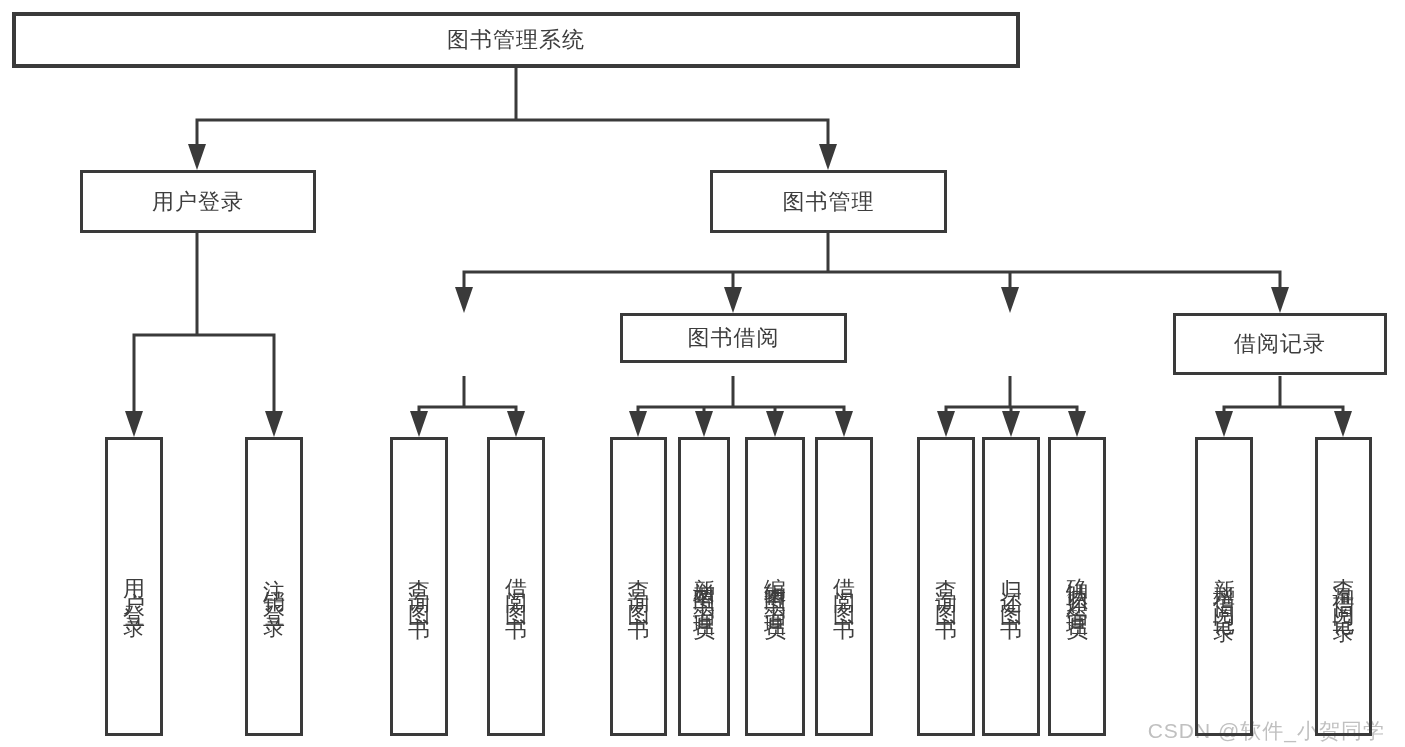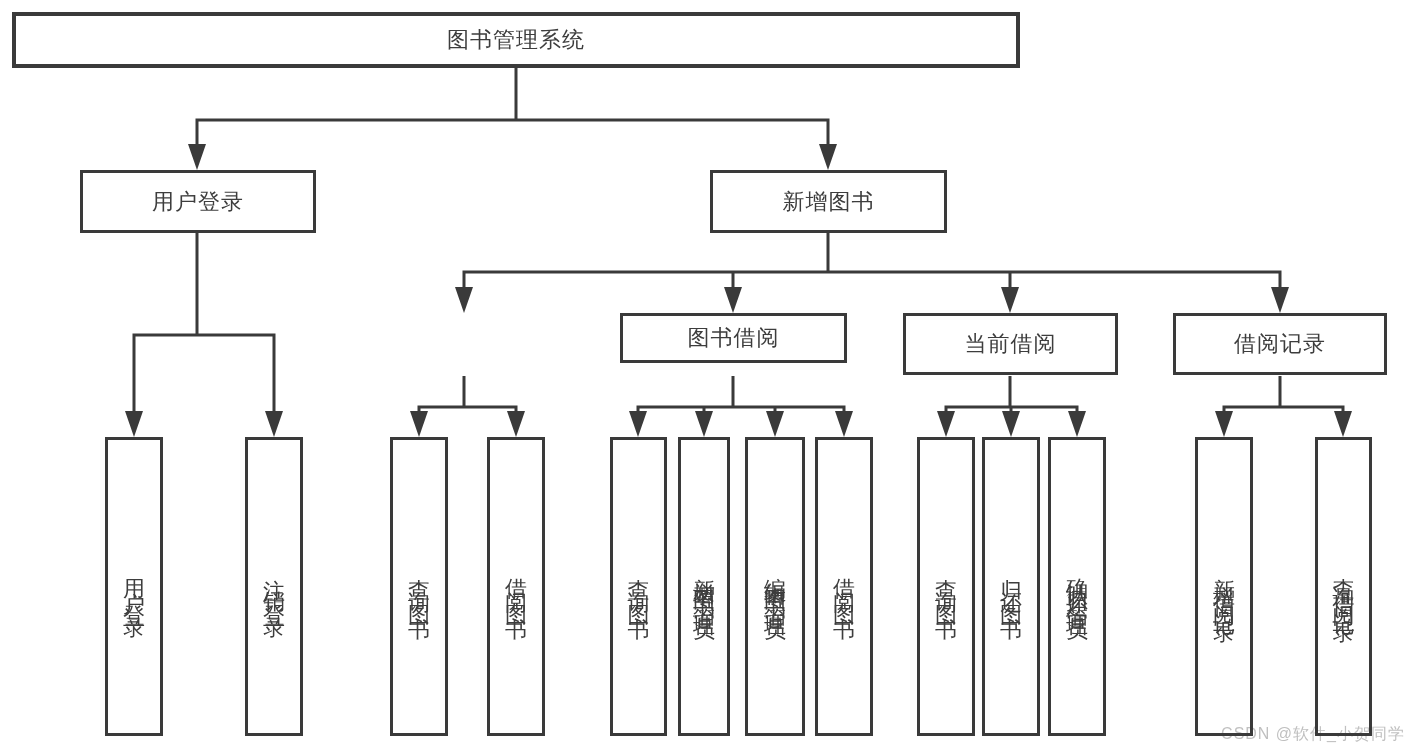--- a/index.html
+++ b/index.html
@@ -14,22 +14,22 @@
     color:#3d3d3d; font-size:22px; letter-spacing:1px; z-index:2;
   }
   .node.root { border-width:4px; }
   .vtxt {
     writing-mode:vertical-rl; text-orientation:mixed;
     letter-spacing:13px; line-height:1; white-space:nowrap;
   }
   .vtxt.sp9 { letter-spacing:9px; }
   .vtxt.sp6 { letter-spacing:6px; }
   .watermark {
-    position:absolute; right:0; bottom:2px; z-index:5;
-    font-size:16px; color:#c0c0c0; letter-spacing:1px;
+    position:absolute; right:20px; bottom:2px; z-index:5;
+    font-size:21px; color:#c0c0c0; letter-spacing:1px;
     mix-blend-mode:darken;
   }
 </style>
 </head>
 <body>
 
 <div class="canvas">
 
   <svg class="wires" width="1405" height="747" viewBox="0 0 1405 747">
     <g stroke="#3a3a3a" stroke-width="3" fill="none">
@@ -65,28 +65,25 @@
   </svg>
 
   <div class="node root" style="left:12px;top:12px;width:1008px;height:56px">
     <span>图书管理系统</span>
   </div>
 
   <div class="node" style="left:80px;top:170px;width:236px;height:63px">
     <span>用户登录</span>
   </div>
   <div class="node" style="left:710px;top:170px;width:237px;height:63px">
-    <span>新增图书</span>
+    <span>图书管理</span>
   </div>
 
   <div class="node" style="left:620px;top:313px;width:227px;height:50px">
     <span>图书借阅</span>
-  </div>
-  <div class="node" style="left:903px;top:313px;width:215px;height:62px">
-    <span>当前借阅</span>
   </div>
   <div class="node" style="left:1173px;top:313px;width:214px;height:62px">
     <span>借阅记录</span>
   </div>
 
   <div class="node" style="left:105px;top:437px;width:58px;height:299px">
     <span class="vtxt">用户登录</span>
   </div>
   <div class="node" style="left:245px;top:437px;width:58px;height:299px">
     <span class="vtxt">注销登录</span>

